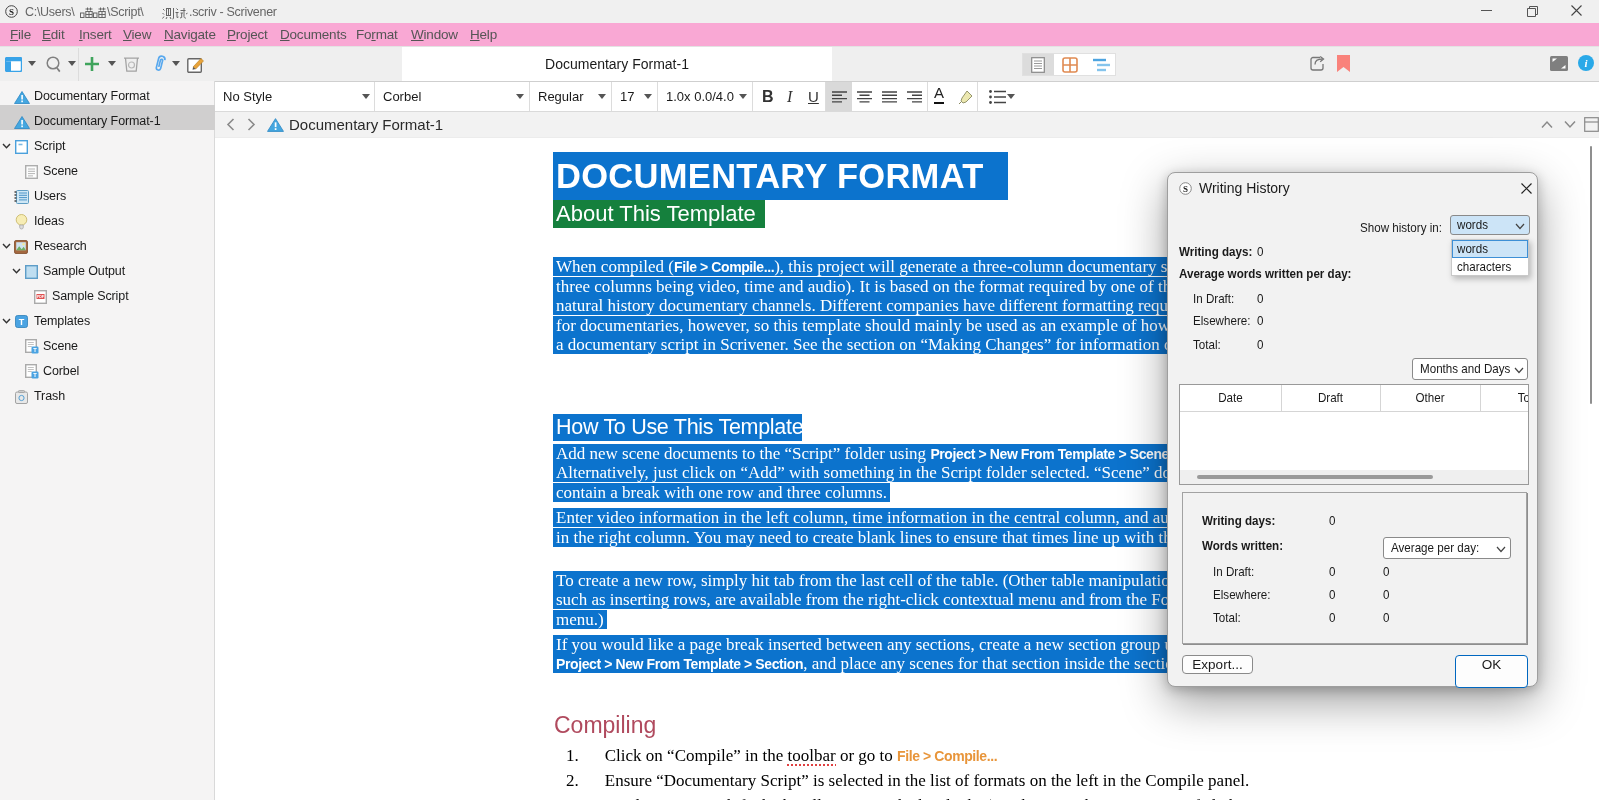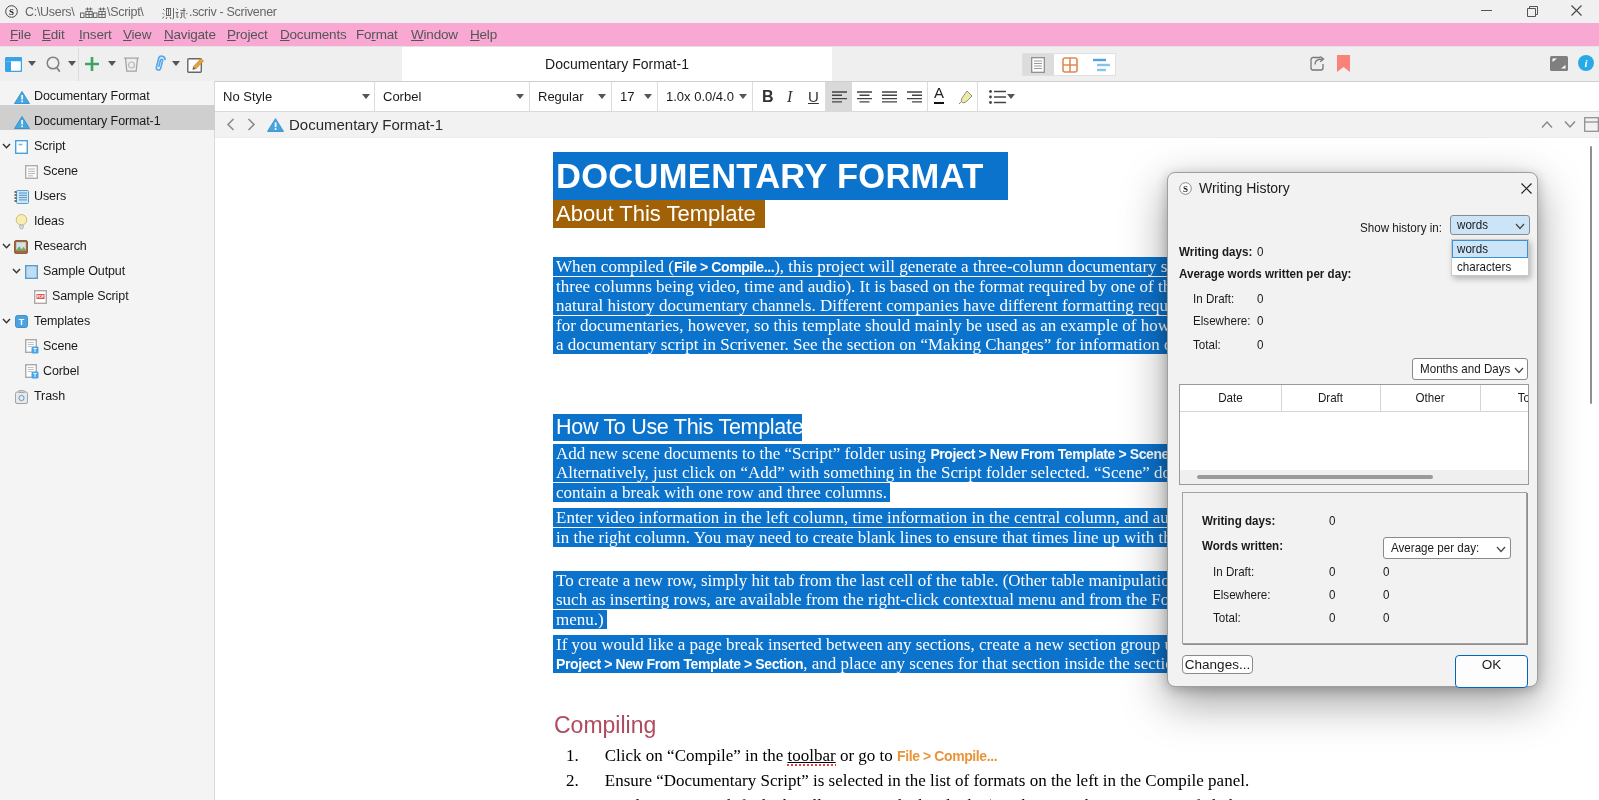--- a/index.html
+++ b/index.html
@@ -24,21 +24,21 @@
 #edheader{left:215px;top:112px;width:1384px;height:26px;background:#f2f2f2;border-bottom:1px solid #ececec}
 #edcontent{left:215px;top:138px;width:1384px;height:662px;background:#fff;overflow:hidden}
 .line{position:absolute;white-space:nowrap;font-family:"Liberation Serif",serif;font-size:17px;line-height:19.5px;height:19.5px}
 .hl{background:#0c73cd;color:#fff;padding:0 3px}
 .bs{font-family:"Liberation Sans",sans-serif;font-weight:bold;font-size:14px;letter-spacing:-0.4px}
 
 #dialog{left:1167px;top:172px;width:371px;height:515px;background:#f2f2f2;border:1px solid #9e9e9e;border-radius:8px;box-shadow:0 15px 45px rgba(0,0,0,0.38),0 3px 12px rgba(0,0,0,0.22)}
 .dlbl{font-size:13.5px;color:#1a1a1a;white-space:nowrap;transform:scaleX(0.86);transform-origin:0 50%}
 .ctr{transform-origin:50% 50%}
 .b{font-weight:bold}
-.spell{text-decoration:underline;position:relative}
+.spell{position:relative}
 .spell:after{content:"";position:absolute;left:0;right:0;bottom:-1px;height:2px;background:repeating-linear-gradient(90deg,#e04040 0 2px,transparent 2px 4px)}
 .btn{background:#fdfdfd;border:1px solid #8a8a8a;border-radius:4px;font-size:13.5px;color:#1a1a1a;text-align:center;line-height:17px}
 </style></head>
 <body>
 <div class="a" id="titlebar">
   <svg class="a" style="left:5px;top:5px" width="13" height="13" viewBox="0 0 13 13">
       <circle cx="6.5" cy="6.5" r="5.8" fill="none" stroke="#444" stroke-width="1"></circle>
       <text x="6.5" y="9.6" font-size="9" font-weight="bold" font-family="Liberation Serif" text-anchor="middle" fill="#222">S</text>
     </svg>
   <span class="a ttl">C:\Users\</span>
@@ -336,21 +336,21 @@
   <svg class="a" style="left:1349px;top:8px" width="12" height="9" viewBox="0 0 12 9">
       <path d="M1 1.5 L6 7 L11 1.5" fill="none" stroke="#8a8a8a" stroke-width="1.5"></path>
     </svg>
   <svg class="a" style="left:1369px;top:5px" width="15" height="15" viewBox="0 0 15 15">
       <rect x="0.7" y="0.7" width="13.6" height="13.6" fill="none" stroke="#8a8a8a" stroke-width="1.2"></rect>
       <path d="M0.7 5 h13.6" stroke="#8a8a8a" stroke-width="1.2"></path>
     </svg>
 </div>
 <div class="a" id="edcontent">
   <div class="a" style="left:338px;top:13.5px;height:48px;width:455px;background:#0c73cd;color:#fff;font-weight:bold;font-size:34.5px;letter-spacing:0.3px;line-height:48px;padding-left:3px;white-space:nowrap;overflow:hidden">DOCUMENTARY FORMAT</div>
-  <div class="a" style="left:338px;top:61.5px;height:28.5px;width:212px;background:#a16207;color:#fff;font-size:22px;line-height:27px;padding-left:3px;white-space:nowrap;overflow:hidden">About This Template</div>
+  <div class="a" style="left:338px;top:61.5px;height:28.5px;width:212px;background:#15803d;color:#fff;font-size:22px;line-height:27px;padding-left:3px;white-space:nowrap;overflow:hidden">About This Template</div>
   <div class="line" style="left:338px;top:119px"><span class="hl">When compiled (<span class="bs">File &gt; Compile...</span>), this project will generate a three-column documentary script (the</span></div>
   <div class="line" style="left:338px;top:138.5px"><span class="hl">three columns being video, time and audio). It is based on the format required by one of the main</span></div>
   <div class="line" style="left:338px;top:158px"><span class="hl">natural history documentary channels. Different companies have different formatting requirements</span></div>
   <div class="line" style="left:338px;top:177.5px"><span class="hl">for documentaries, however, so this template should mainly be used as an example of how to set up</span></div>
   <div class="line" style="left:338px;top:197px"><span class="hl">a documentary script in Scrivener. See the section on “Making Changes” for information on how to</span></div>
   <div class="a" style="left:338px;top:276px;height:27px;width:249px;background:#0c73cd;color:#fff;font-size:21.5px;letter-spacing:-0.3px;line-height:26px;padding-left:3px;white-space:nowrap;overflow:hidden">How To Use This Template</div>
   <div class="line" style="left:338px;top:305.5px"><span class="hl">Add new scene documents to the “Script” folder using <span class="bs">Project &gt; New From Template &gt; Scene</span>.</span></div>
   <div class="line" style="left:338px;top:325px"><span class="hl">Alternatively, just click on “Add” with something in the Script folder selected. “Scene” documents</span></div>
   <div class="line" style="left:338px;top:344.5px"><span class="hl">contain a break with one row and three columns.</span></div>
   <div class="line" style="left:338px;top:370px"><span class="hl">Enter video information in the left column, time information in the central column, and audio</span></div>
@@ -428,15 +428,15 @@
     <span class="a dlbl" style="left:30px;top:71px">In Draft:</span>
       <span class="a dlbl" style="left:146px;top:71px">0</span>
       <span class="a dlbl" style="left:200px;top:71px">0</span>
     <span class="a dlbl" style="left:30px;top:94px">Elsewhere:</span>
       <span class="a dlbl" style="left:146px;top:94px">0</span>
       <span class="a dlbl" style="left:200px;top:94px">0</span>
     <span class="a dlbl" style="left:30px;top:117px">Total:</span>
       <span class="a dlbl" style="left:146px;top:117px">0</span>
       <span class="a dlbl" style="left:200px;top:117px">0</span>
   </div>
-  <div class="a btn" style="left:14px;top:482px;width:71px;height:19px">Changes...</div>
+  <div class="a btn" style="left:14px;top:482px;width:71px;height:19px">Export...</div>
   <div class="a btn" style="left:287px;top:482px;width:73px;height:33px;border:1.5px solid #0067c0">OK</div>
 </div>
 
 </body></html>

